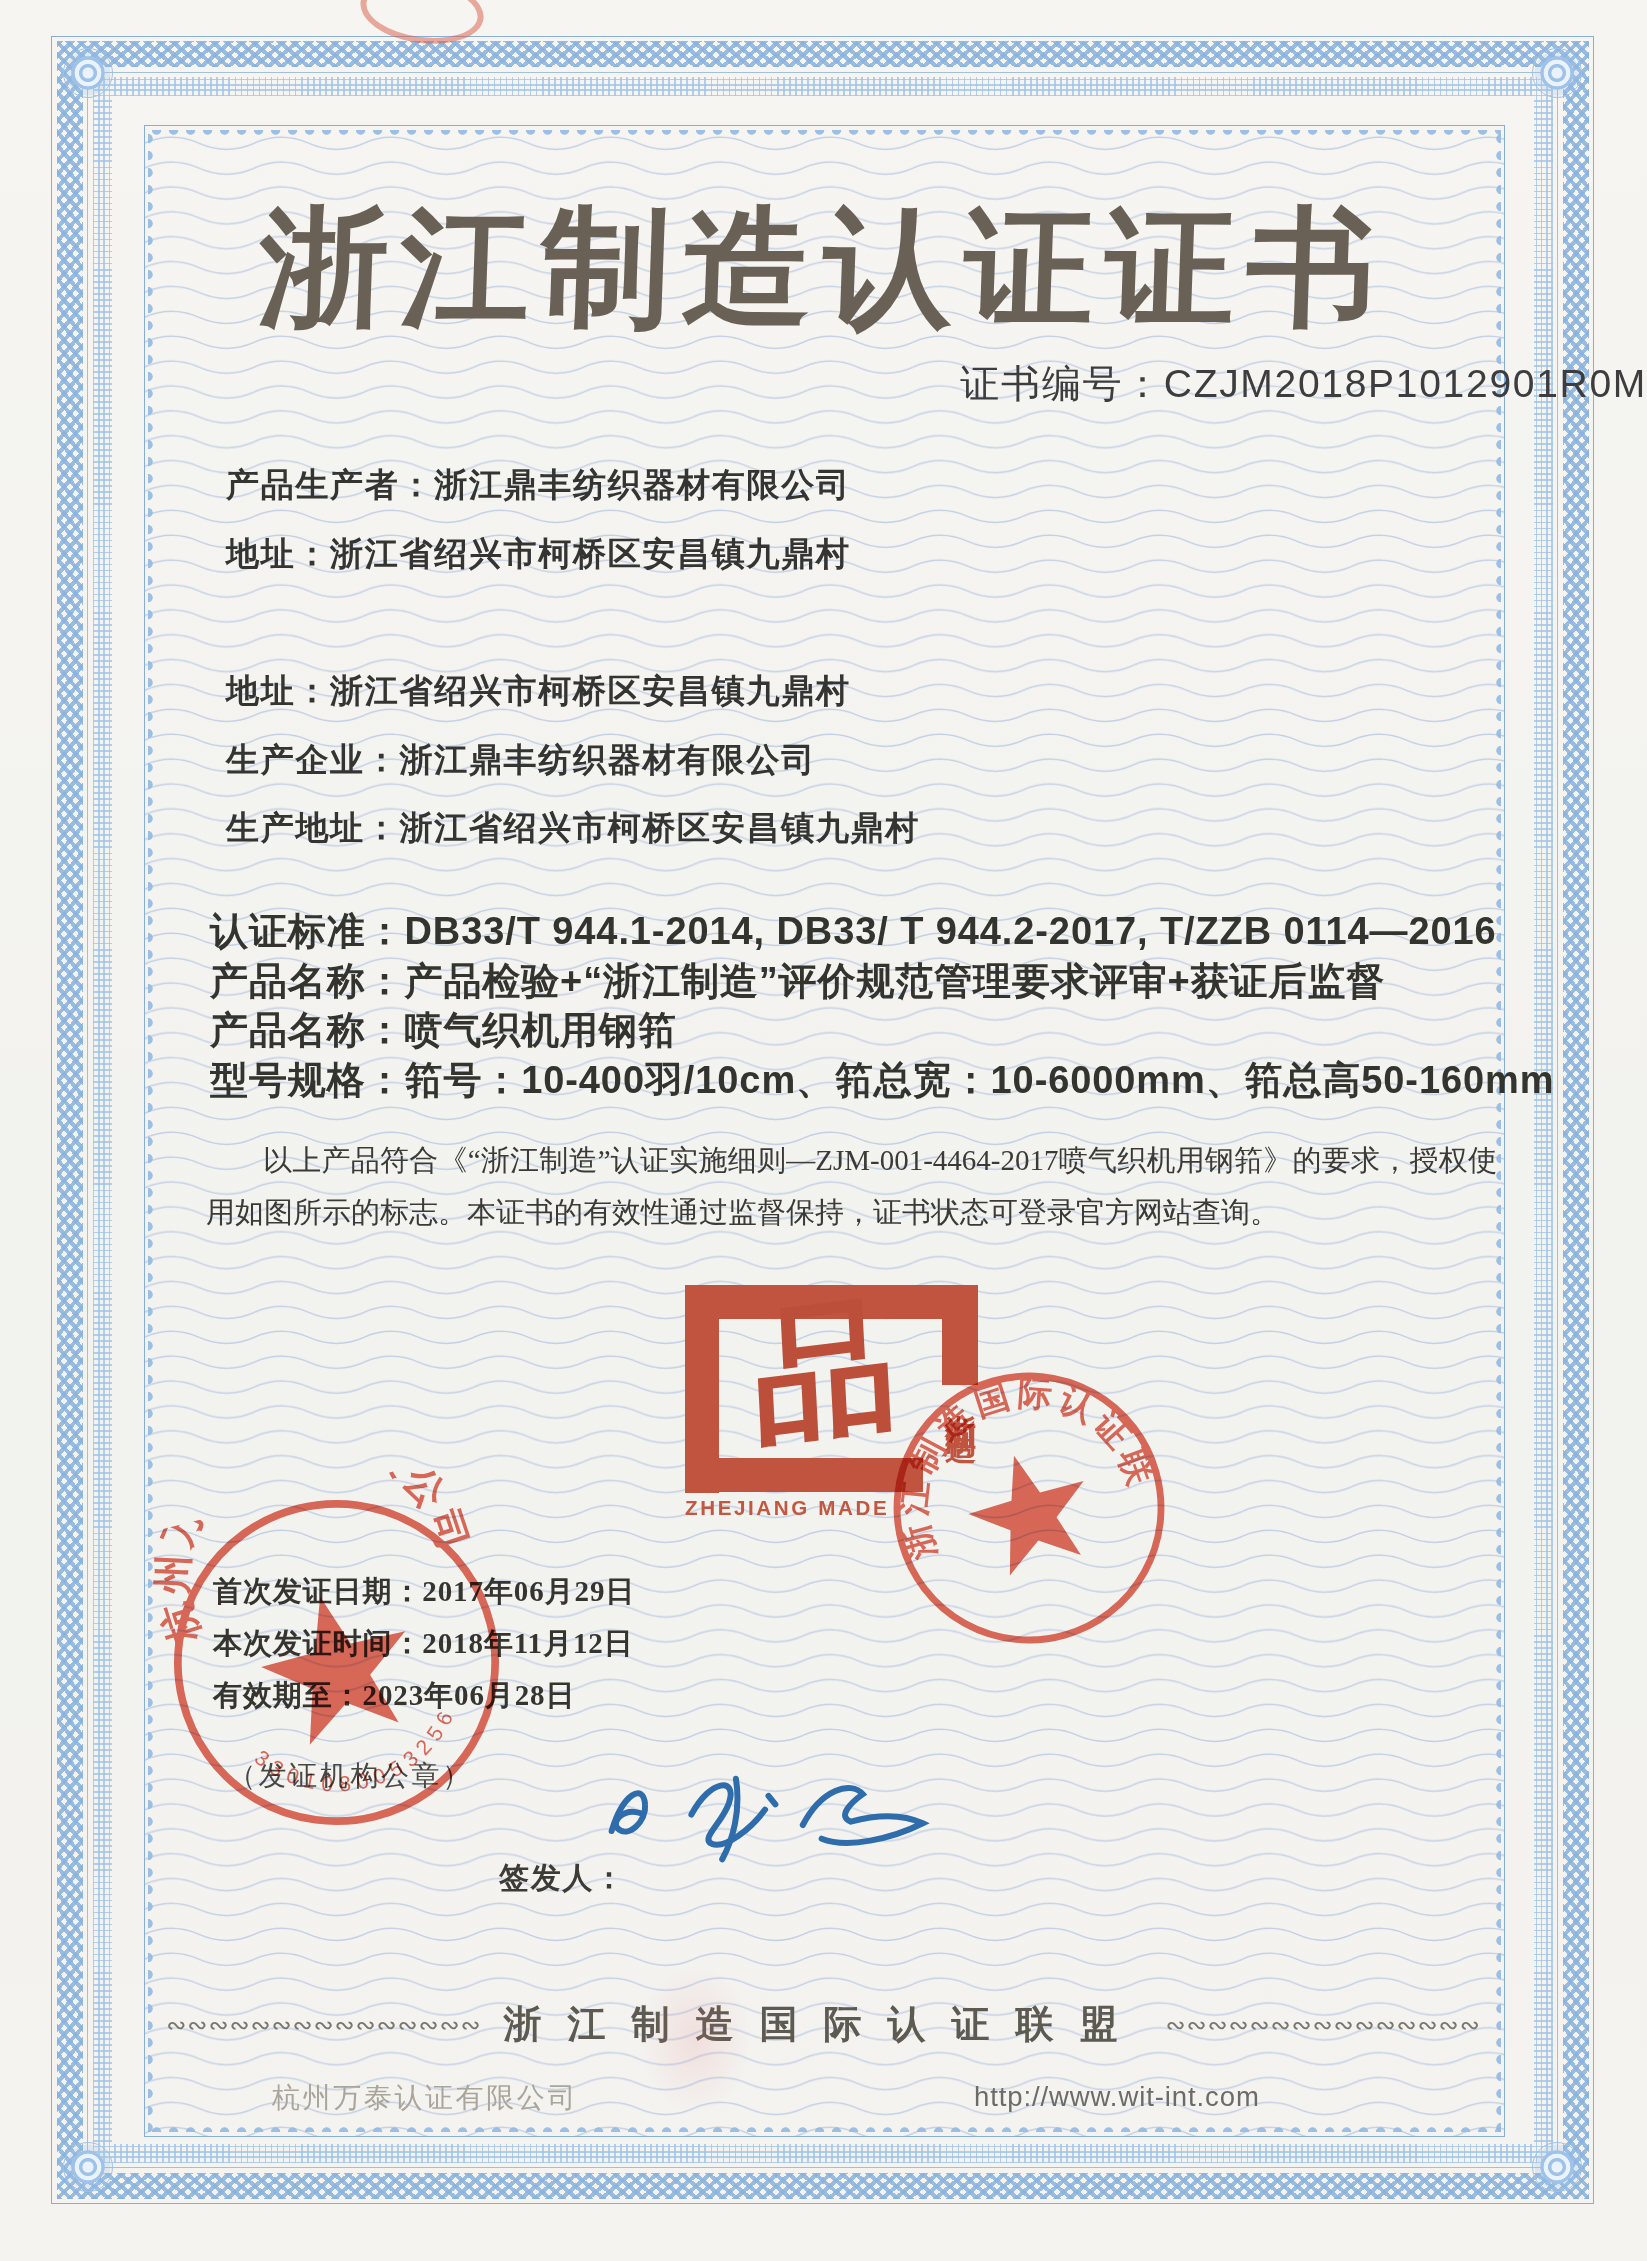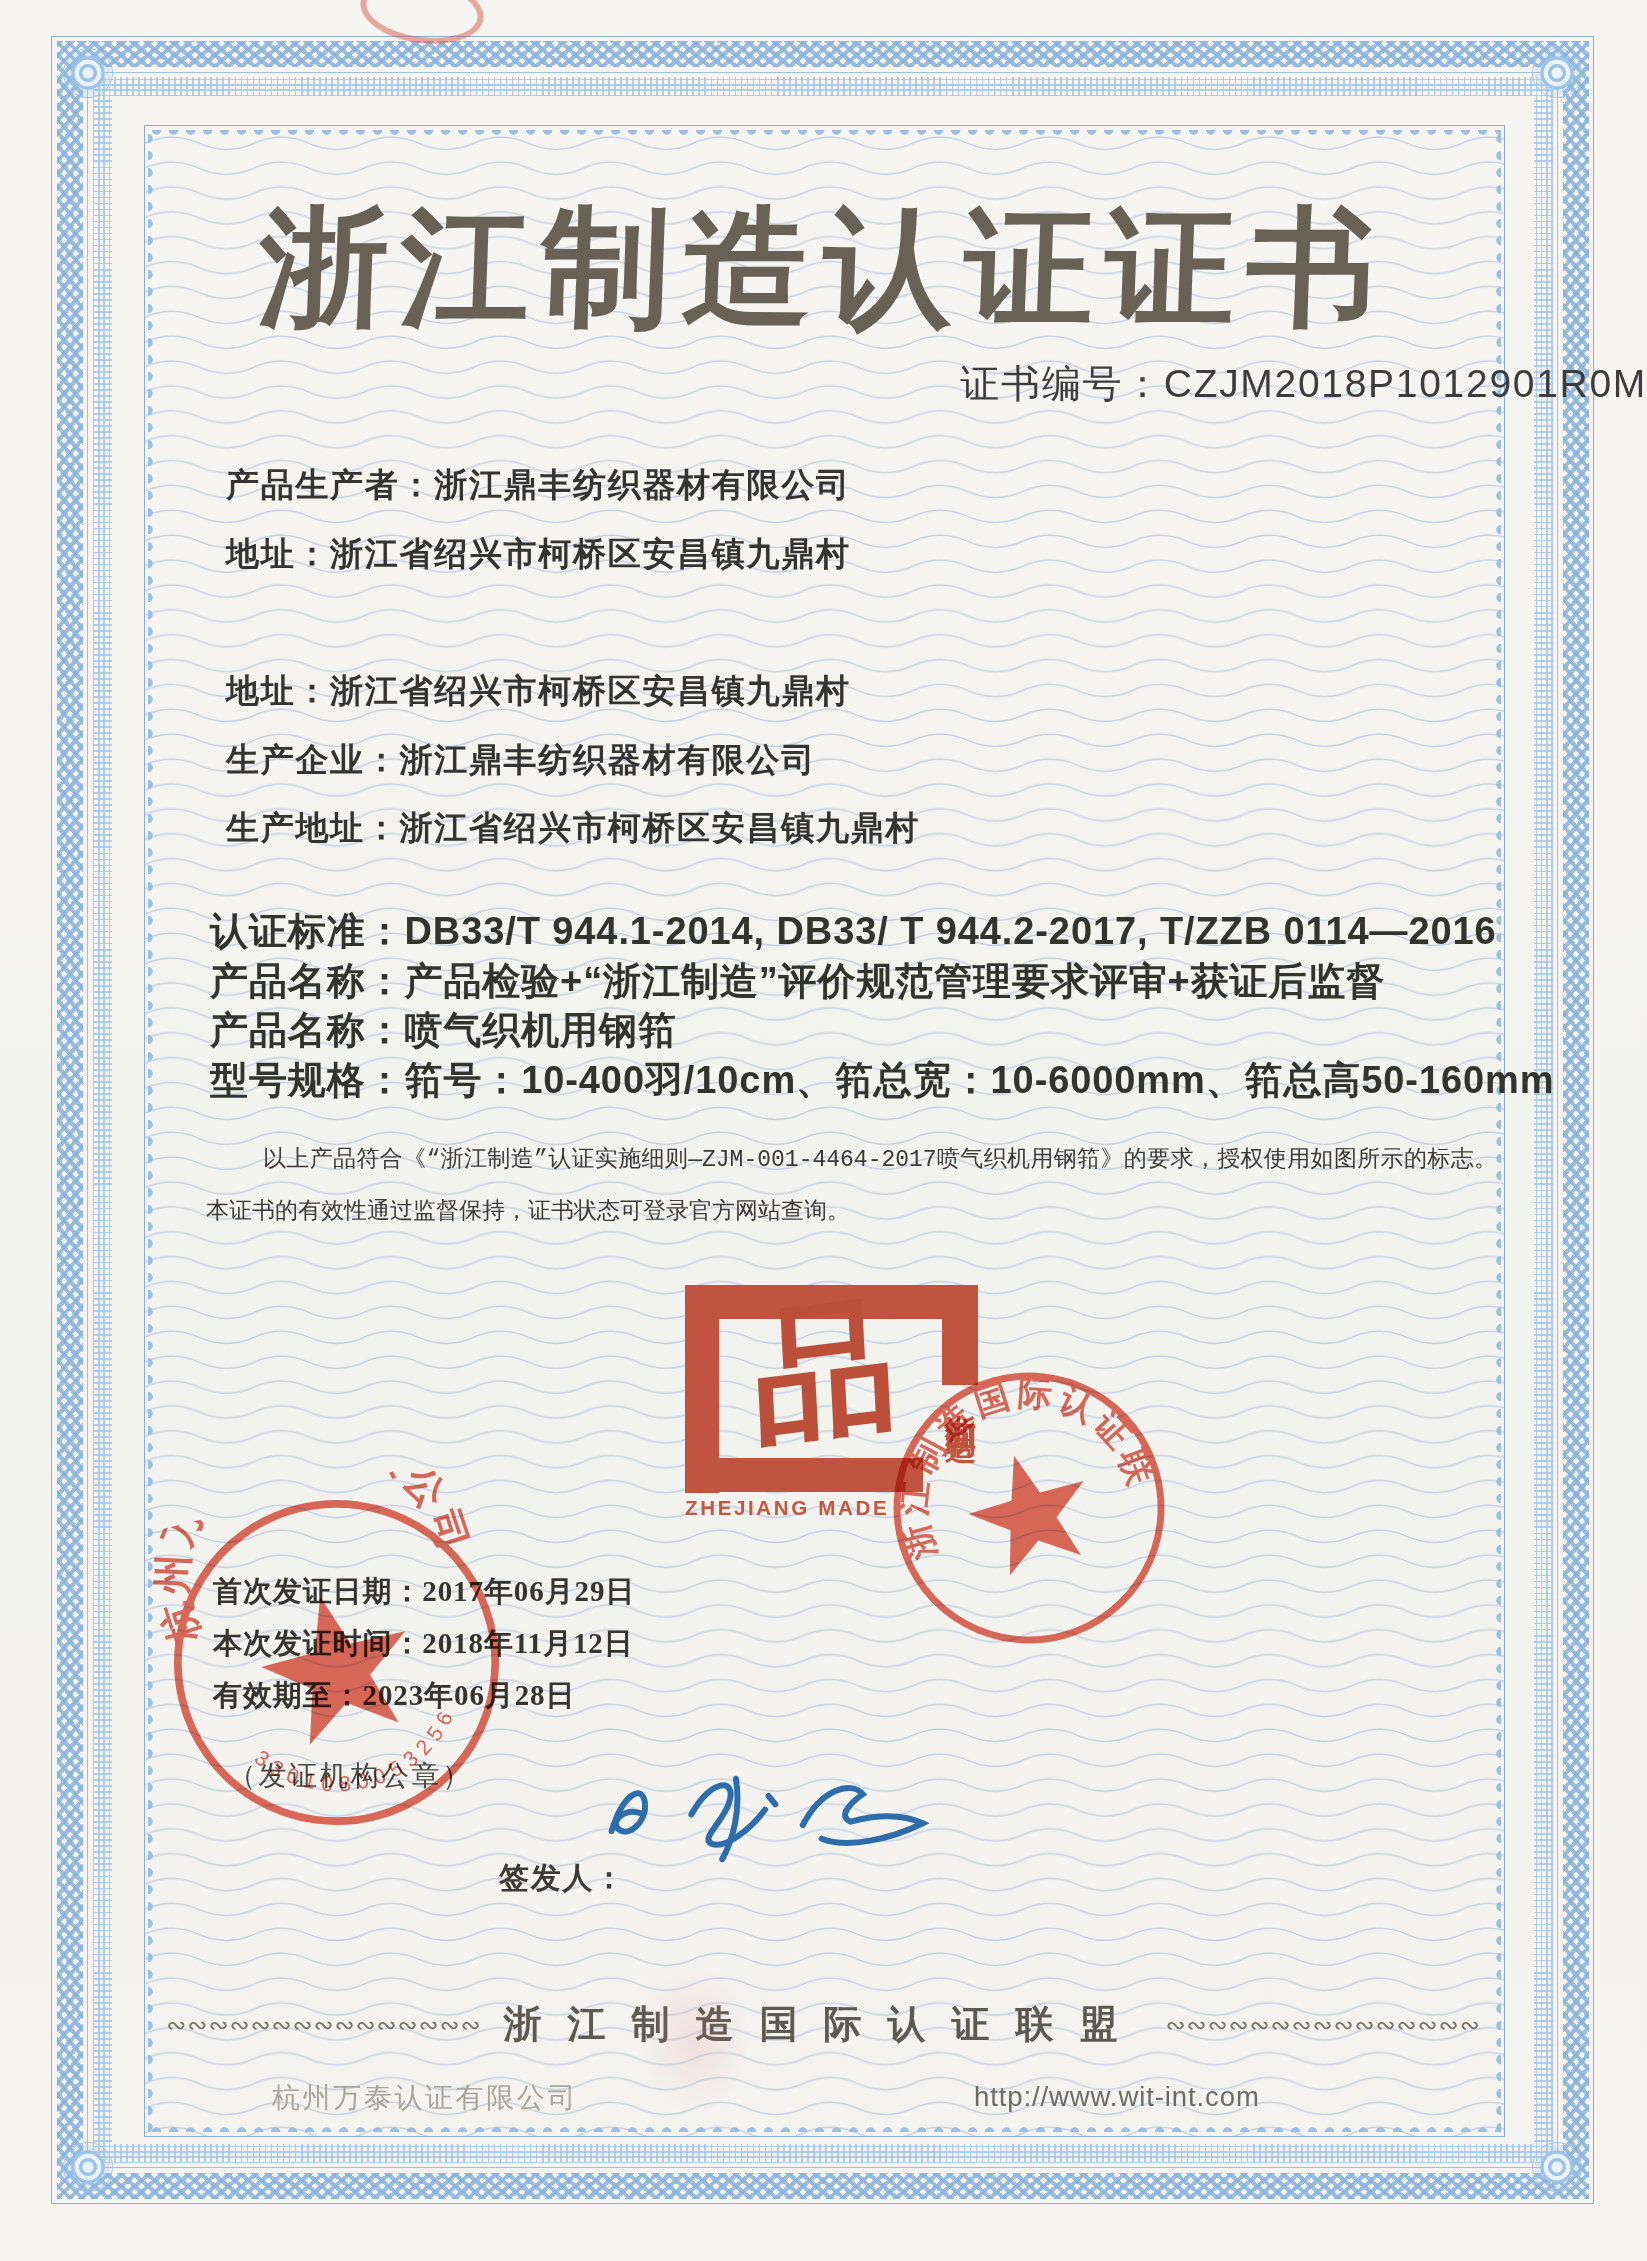--- a/index.html
+++ b/index.html
@@ -49,21 +49,21 @@
   #md-bl{left:63px;bottom:69px;} #md-br{right:65px;bottom:69px;}
 
   
   #title{left:0;right:0;top:182px;text-align:center;font-family:var(--serif);
       font-size:129px;font-weight:700;letter-spacing:12px;color:var(--title);
       transform:skewX(-2deg);}
   #certno{left:0;right:0;top:357px;text-align:right;font-size:39px;letter-spacing:1.7px;
       color:#3d3d40;font-weight:500;}
   .info-row{position:absolute;left:226px;font-size:33px;font-weight:700;color:#343432;letter-spacing:1.7px;}
   .spec-row{position:absolute;left:210px;font-size:38px;font-weight:700;color:#34342f;letter-spacing:0.9px;}
-  #statement{left:206px;top:1134px;width:1291px;font-family:Liberation Mono, monospace;font-size:23px;
+  #statement{left:206px;top:1134px;width:1291px;font-family:Liberation Serif, serif;font-size:29px;
       line-height:52px;color:#3b3a36;text-indent:57px;text-align:justify;margin:0;}
 
   
   #logo{left:685px;top:1285px;width:293px;height:242px;}
   .logobar{position:absolute;background:var(--logored);}
   #logo-pin{position:absolute;left:41px;top:15.4px;width:197px;text-align:center;
       font-family:var(--serif);font-size:144px;font-weight:700;color:#bc4f3a;
       transform:rotate(-7deg) skewX(-4deg);line-height:1;}
   #logo-vert{position:absolute;left:255px;top:105px;width:39px;writing-mode:vertical-rl;
       text-orientation:upright;font-size:31px;font-weight:700;color:var(--logored);letter-spacing:6px;line-height:38px;}

